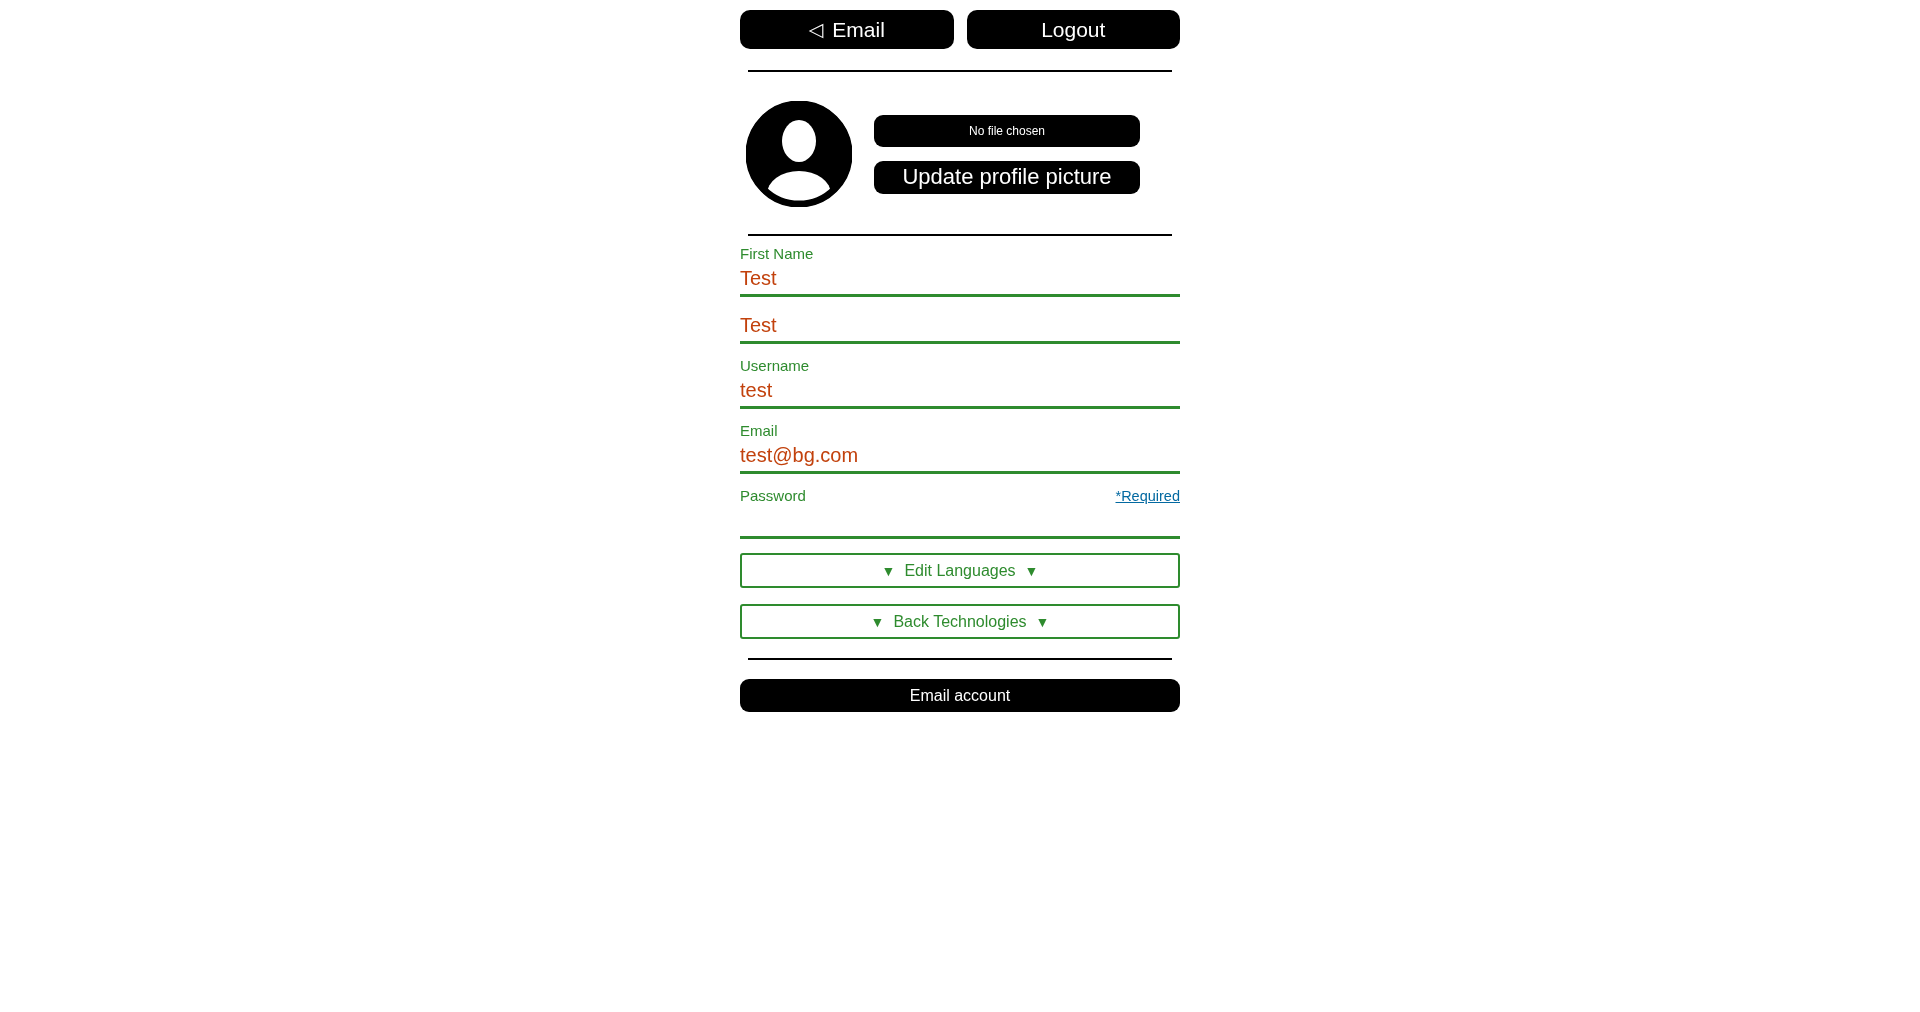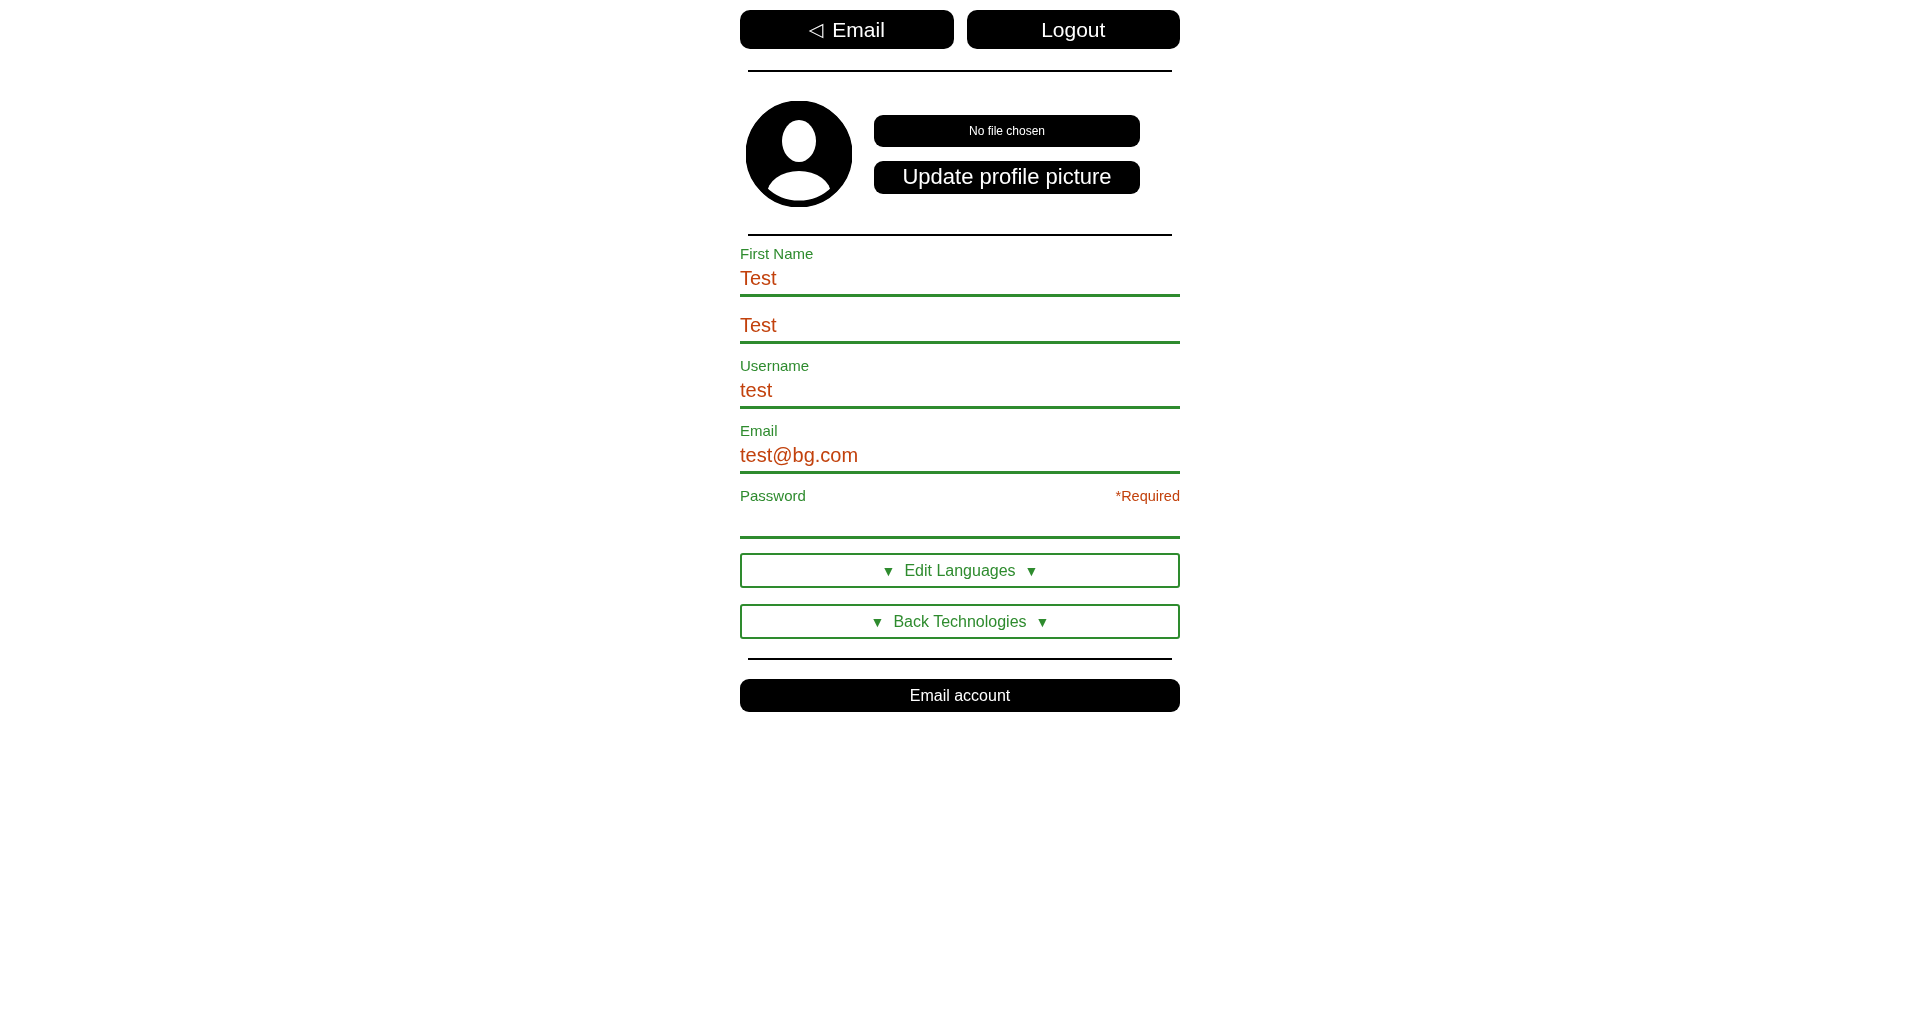--- a/index.html
+++ b/index.html
@@ -97,23 +97,24 @@
     justify-content: space-between;
     align-items: baseline;
     height: 18px;
   }
   .field-label {
     color: #2e8b2e;
     font-size: 15px;
     line-height: 18px;
   }
   .required-note {
-    color: #c2410c;
+    color: #0369a1;
     font-size: 14.5px;
     line-height: 18px;
+    text-decoration: underline;
   }
   .field-input {
     display: block;
     width: 100%;
     height: 34px;
     border: none;
     border-bottom: 3px solid #2e8b2e;
     border-radius: 0;
     outline: none;
     padding: 0;

